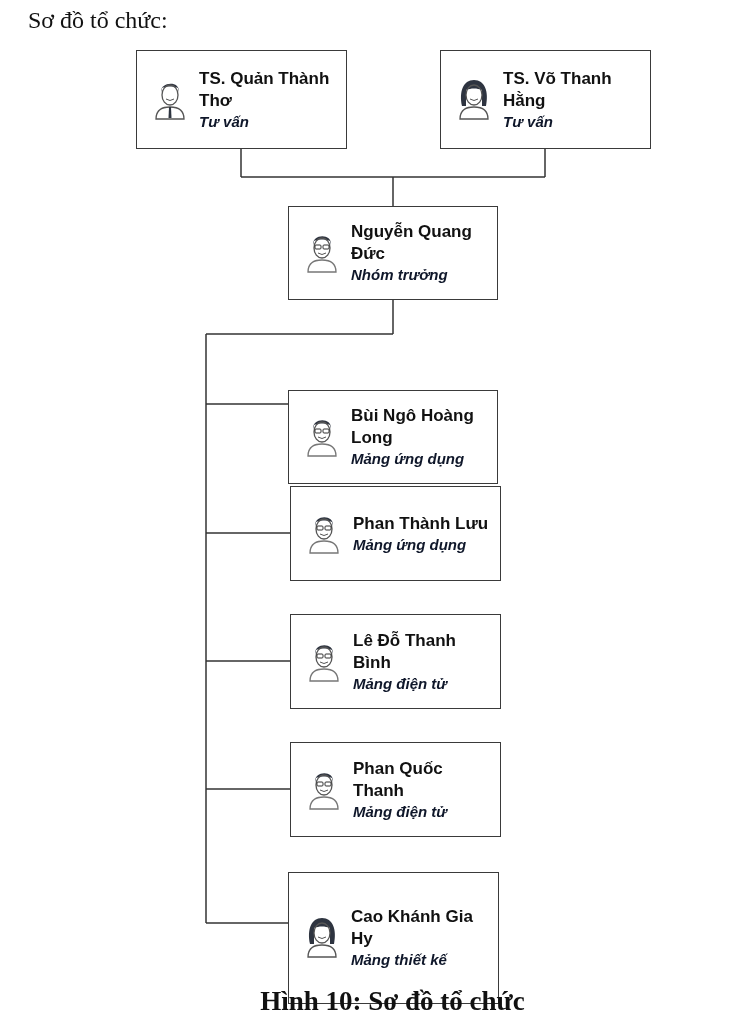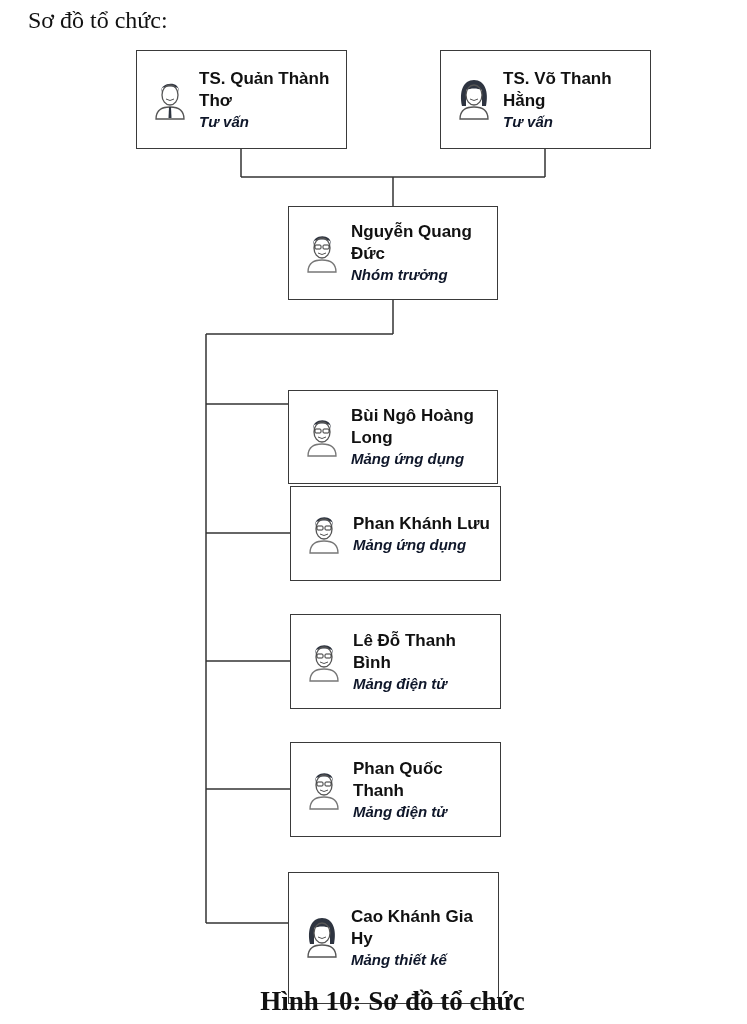--- a/index.html
+++ b/index.html
@@ -116,21 +116,21 @@
 <div class="node" style="left:290px;top:486px;width:211px;height:95px;">
   <svg class="avatar" viewBox="0 0 34 44">
     <path d="M8 16 C7 5 27 4 26 16 L25 12 C20 10 14 10 9 12 Z" fill="#2e3440"></path>
     <ellipse cx="17" cy="19" rx="8" ry="10" fill="none" stroke="#555" stroke-width="1.3"></ellipse>
     <rect x="10" y="16" width="6" height="4" rx="1" fill="none" stroke="#333" stroke-width="1"></rect>
     <rect x="18" y="16" width="6" height="4" rx="1" fill="none" stroke="#333" stroke-width="1"></rect>
     <path d="M13 24 Q17 27 21 24" fill="none" stroke="#555" stroke-width="1"></path>
     <path d="M3 43 C3 33 10 31 17 31 C24 31 31 33 31 43 Z" fill="none" stroke="#777" stroke-width="1.3"></path>
   </svg>
   <div class="text">
-    <div class="name">Phan Khánh Lưu</div>
+    <div class="name">Phan Thành Lưu</div>
     <div class="role">Mảng ứng dụng</div>
   </div>
 </div>
 
 <div class="node" style="left:290px;top:614px;width:211px;height:95px;">
   <svg class="avatar" viewBox="0 0 34 44">
     <path d="M8 16 C7 5 27 4 26 16 L25 12 C20 10 14 10 9 12 Z" fill="#2e3440"></path>
     <ellipse cx="17" cy="19" rx="8" ry="10" fill="none" stroke="#555" stroke-width="1.3"></ellipse>
     <rect x="10" y="16" width="6" height="4" rx="1" fill="none" stroke="#333" stroke-width="1"></rect>
     <rect x="18" y="16" width="6" height="4" rx="1" fill="none" stroke="#333" stroke-width="1"></rect>

